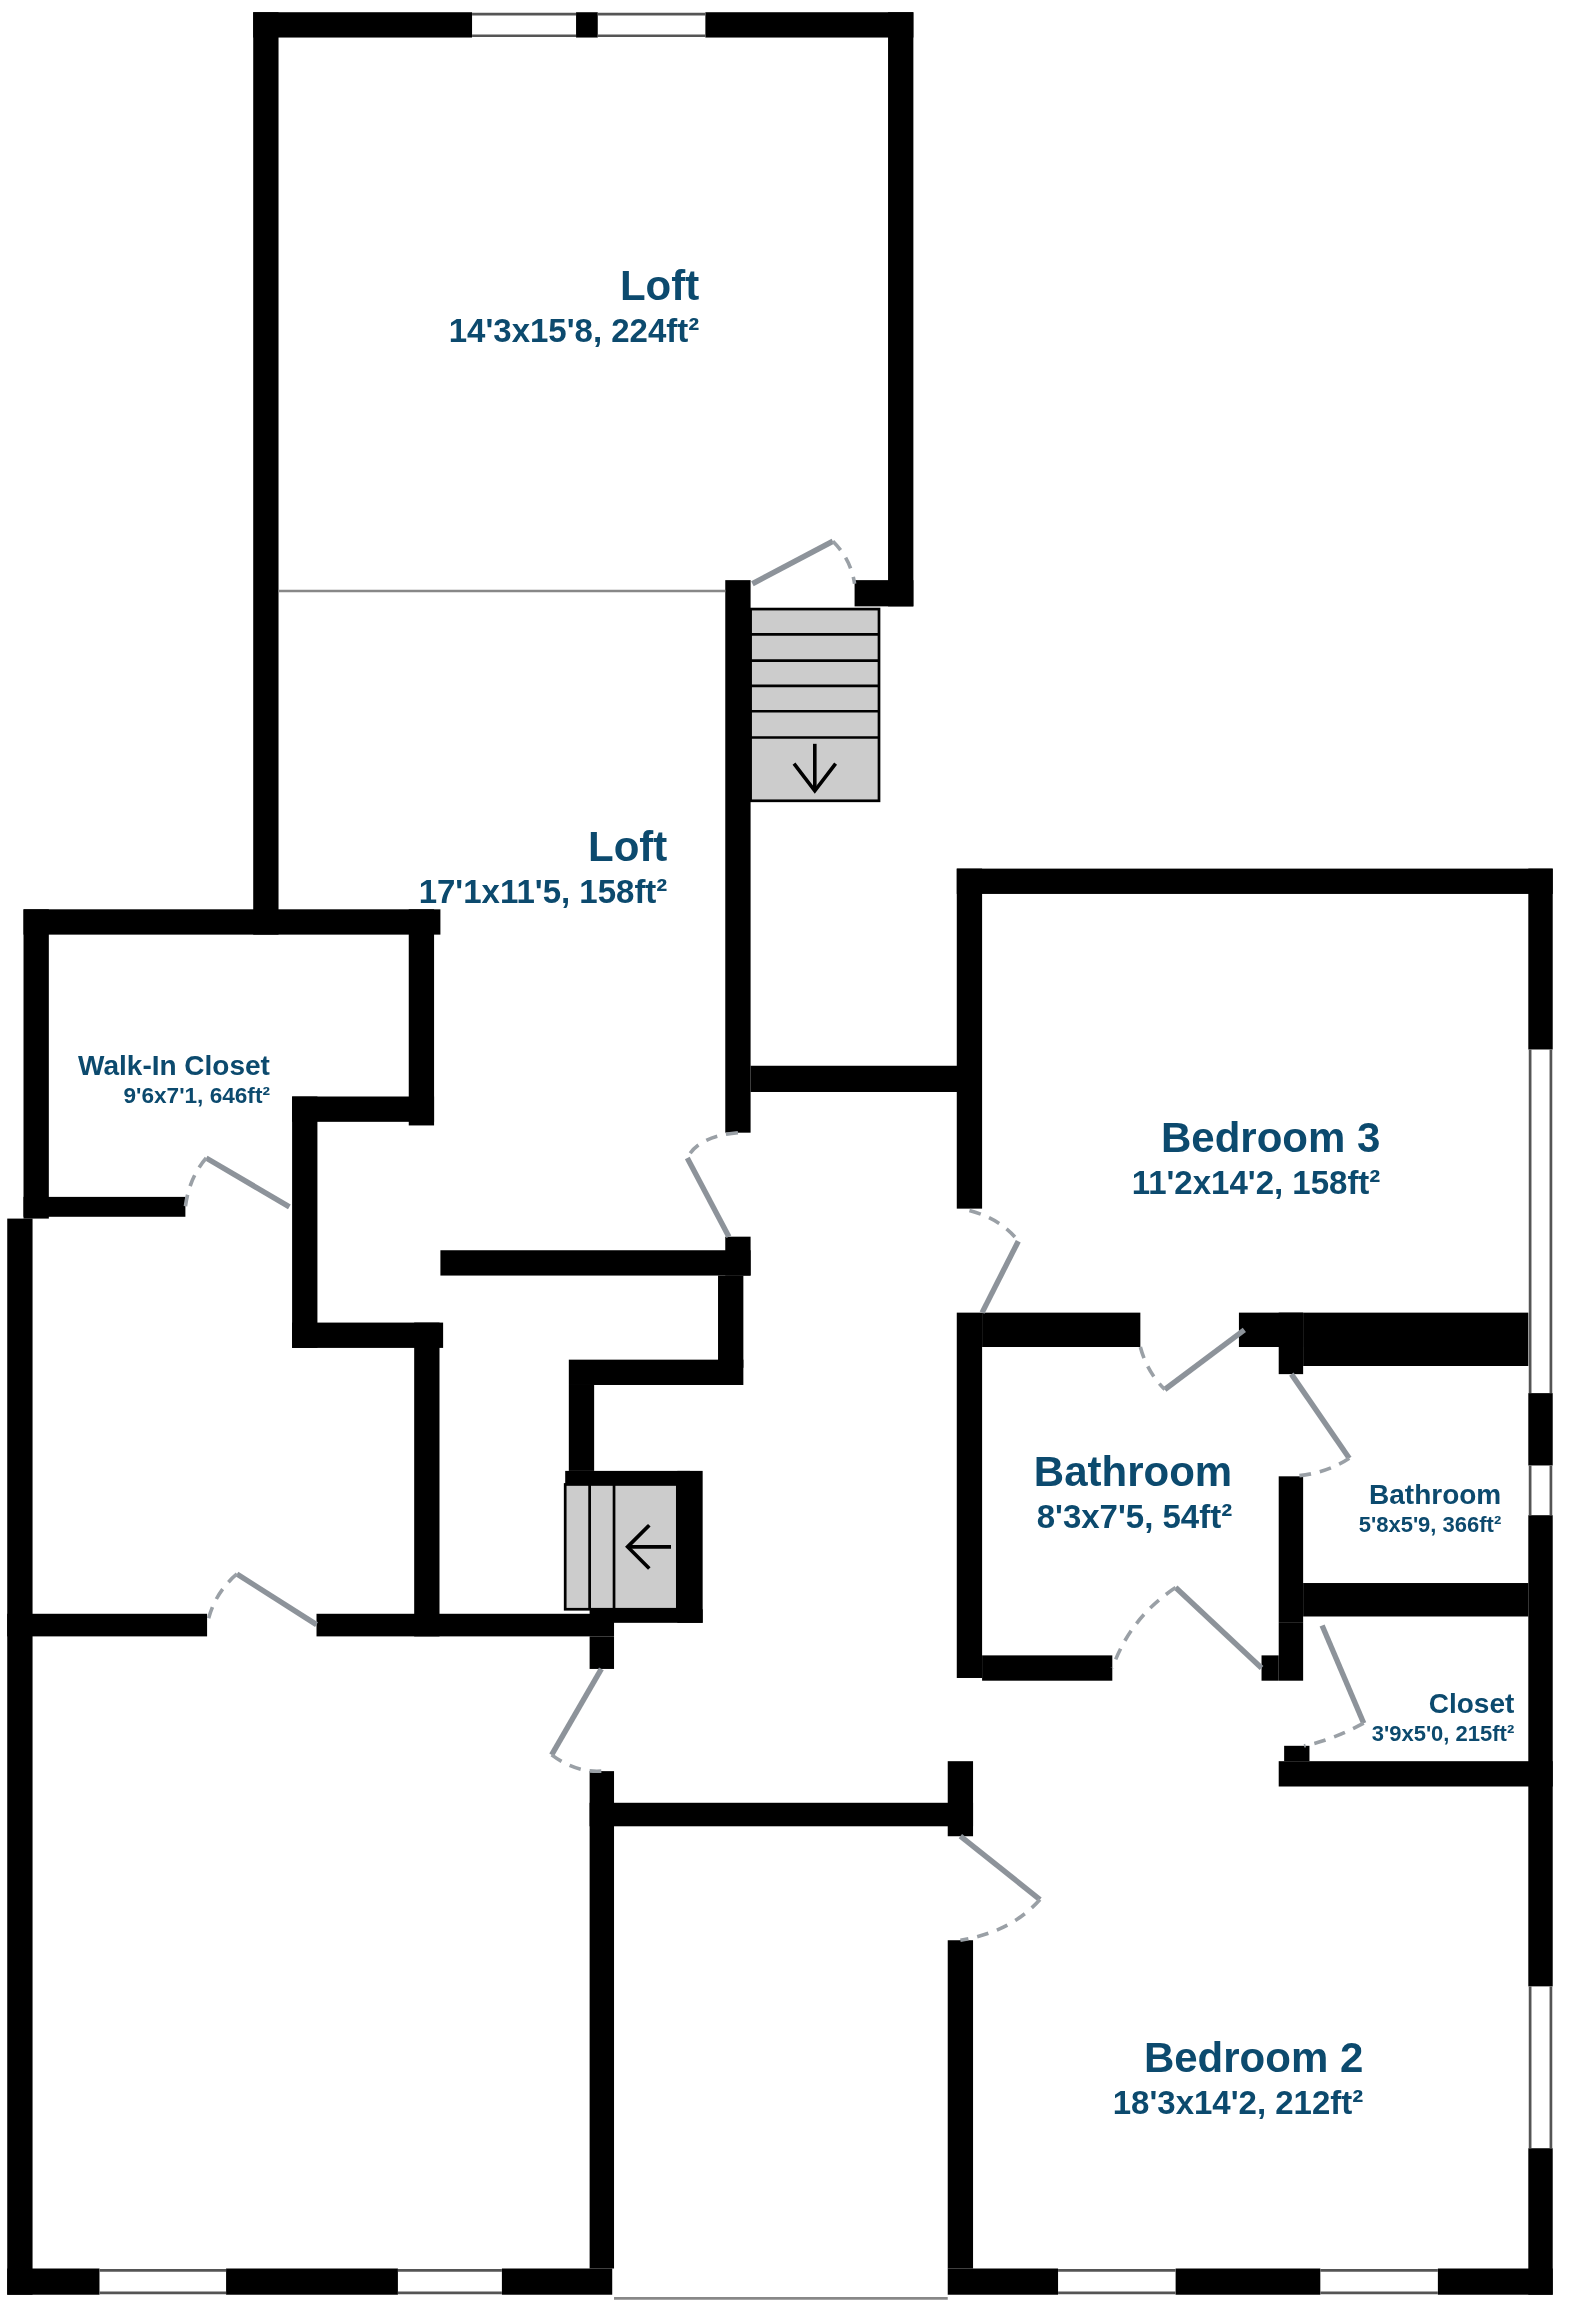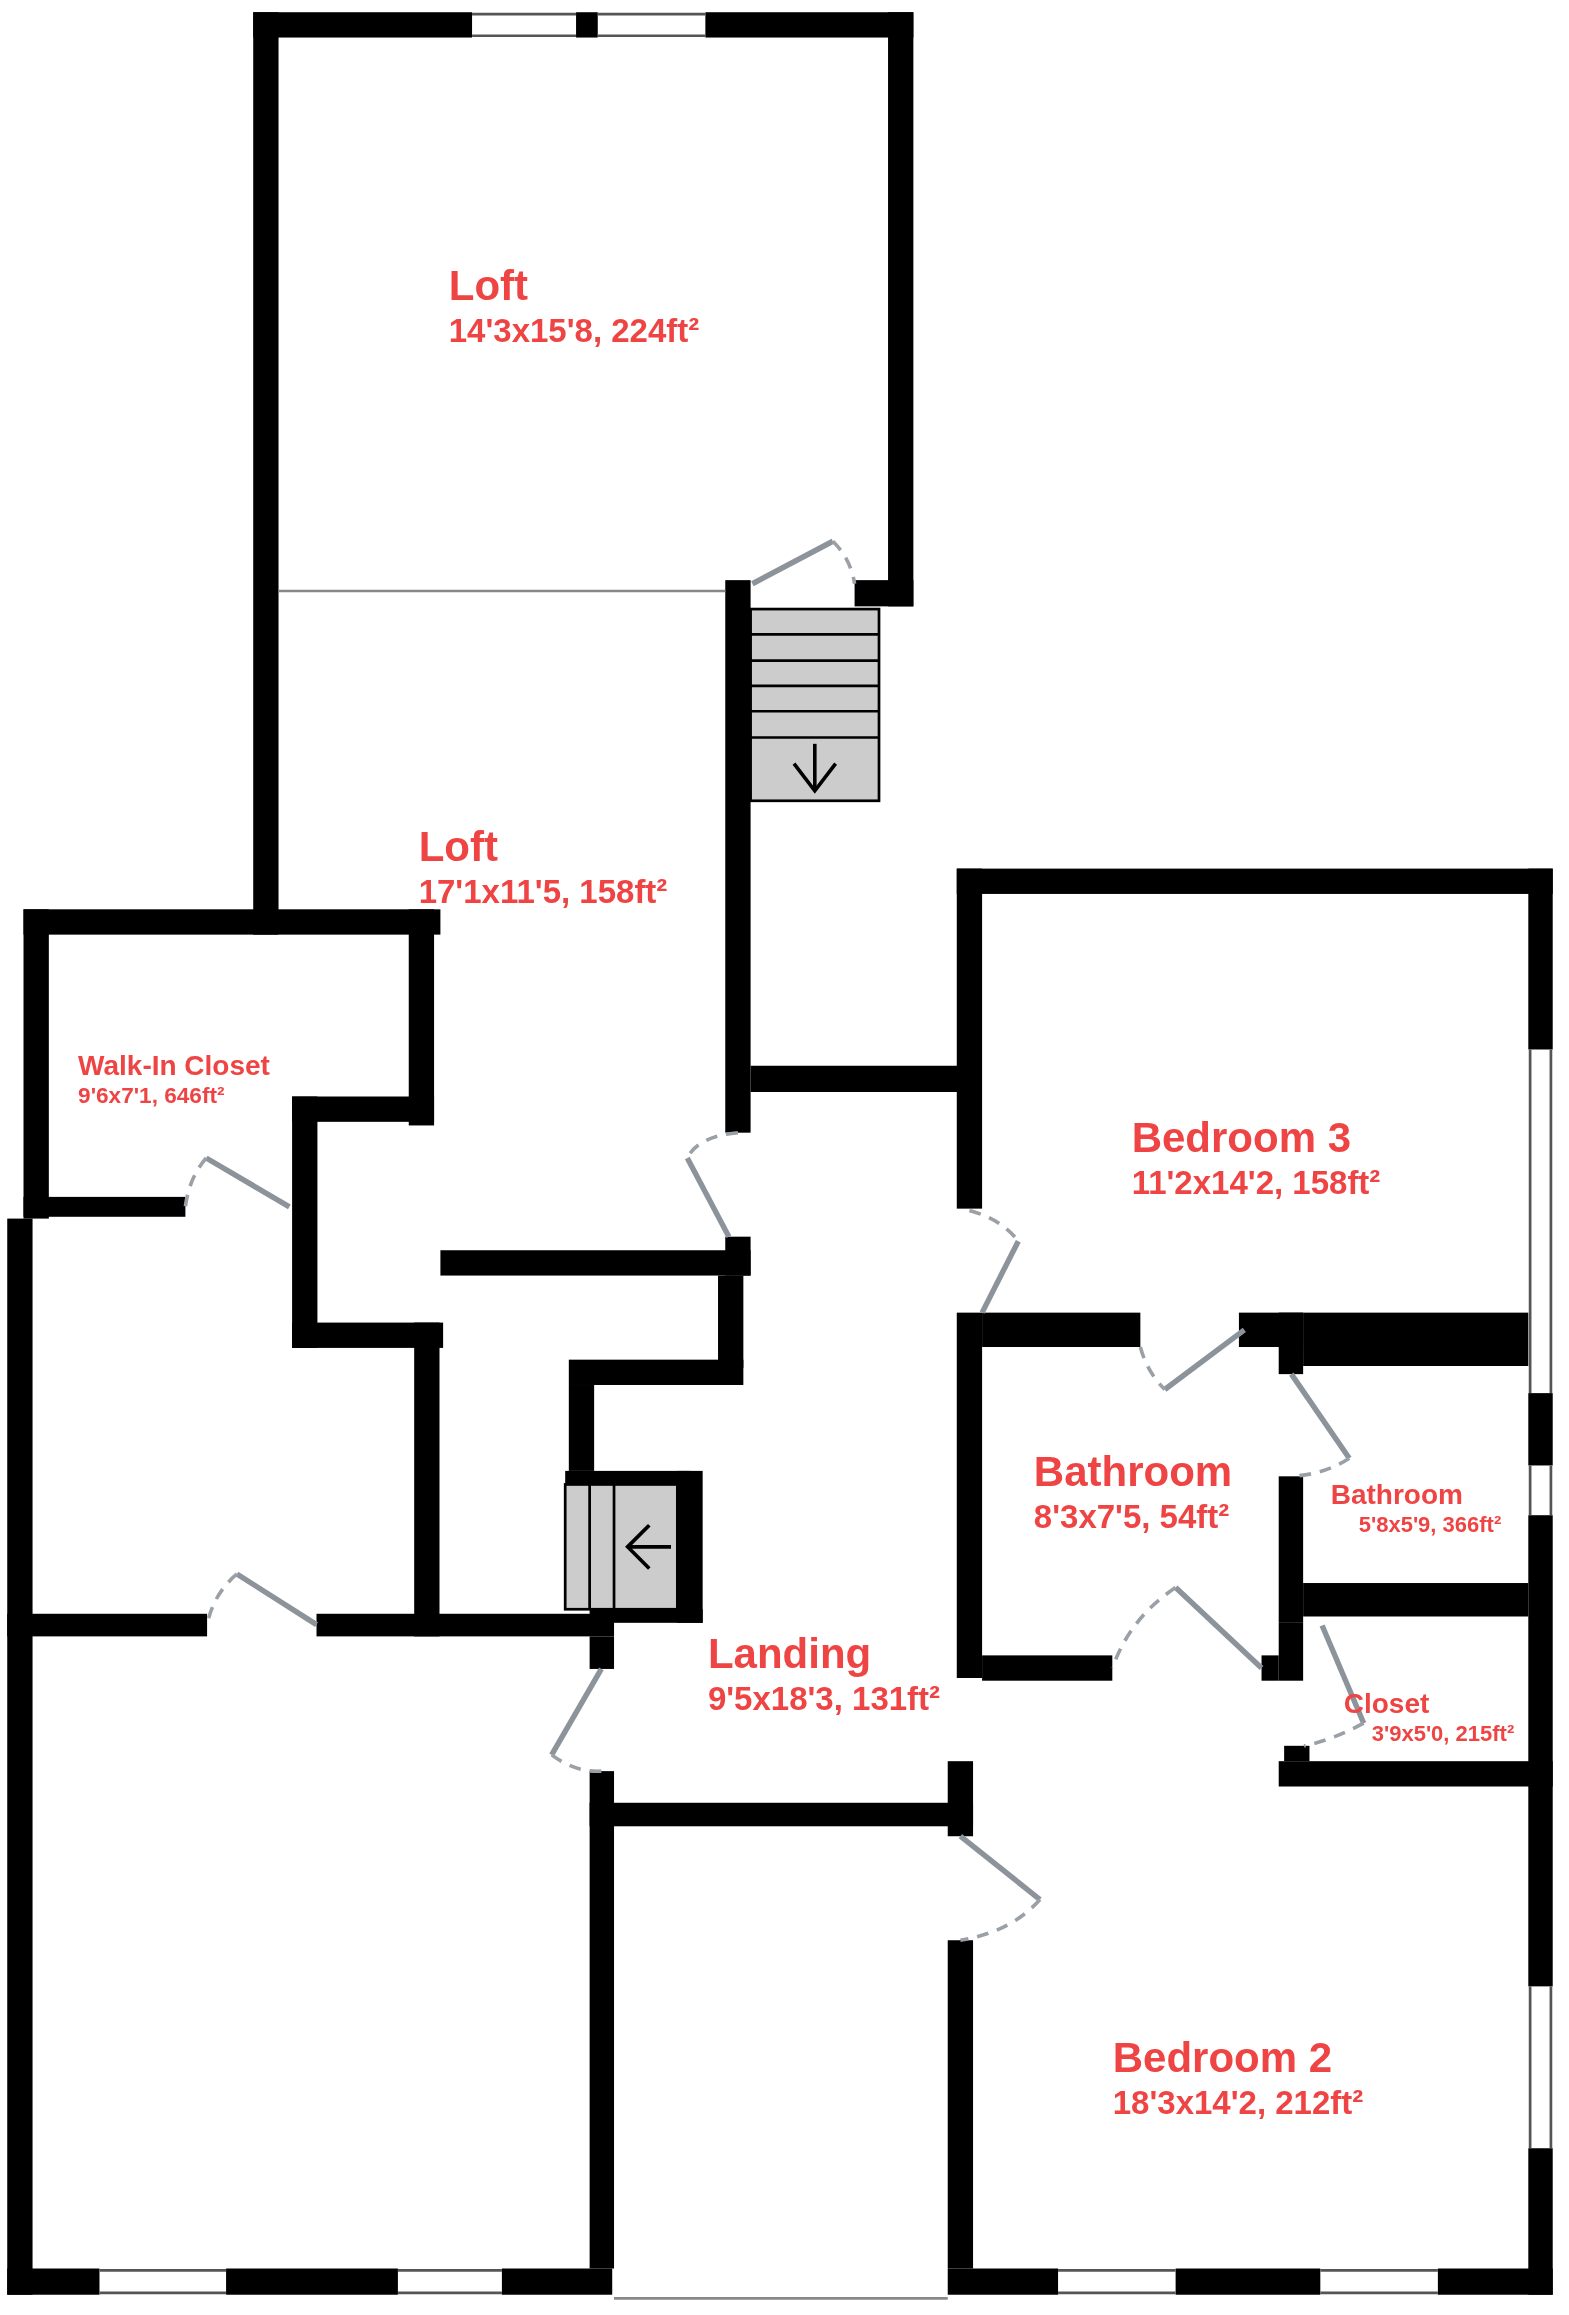--- a/index.html
+++ b/index.html
@@ -8,23 +8,23 @@
     width:1569px;height:2316px;
     background:#ffffff;
     font-family:"Liberation Sans", sans-serif;
     overflow:hidden;
   }
   #plan svg{position:absolute;left:0;top:0;width:1569px;height:2316px;}
   .room-label{
     position:absolute;
     left:var(--x);top:var(--y);
     transform:translate(-50%,-50%);
-    text-align:left;
+    text-align:right;
     white-space:nowrap;
-    color:#ef4444;
+    color:#0c4a6e;
     z-index:5;
   }
   .room-label .room-name{font-weight:700;line-height:1.15;}
   .room-label .room-dims{font-weight:700;line-height:1.25;}
   .size-lg .room-name{font-size:42px;}
   .size-lg .room-dims{font-size:33px;}
   .size-md .room-name{font-size:28px;}
   .size-md .room-dims{font-size:22.6px;}
   .size-sm .room-name{font-size:28px;}
   .size-sm .room-dims{font-size:22px;margin-left:28px;}
@@ -227,24 +227,20 @@
   <div class="room-label size-lg" style="--x:1133px;--y:1493px">
     <div class="room-name">Bathroom</div>
     <div class="room-dims">8'3x7'5, 54ft²</div>
   </div>
 
   <div class="room-label size-sm" style="--x:1416px;--y:1509px">
     <div class="room-name">Bathroom</div>
     <div class="room-dims">5'8x5'9, 366ft²</div>
   </div>
 
-  <div class="room-label size-lg" style="--x:824px;--y:1675px">
-    <div class="room-name">Landing</div>
-    <div class="room-dims">9'5x18'3, 131ft²</div>
-  </div>
 
   <div class="room-label size-sm" style="--x:1429px;--y:1718px">
     <div class="room-name">Closet</div>
     <div class="room-dims">3'9x5'0, 215ft²</div>
   </div>
 
 
   <div class="room-label size-lg" style="--x:1238px;--y:2079px">
     <div class="room-name">Bedroom 2</div>
     <div class="room-dims">18'3x14'2, 212ft²</div>

